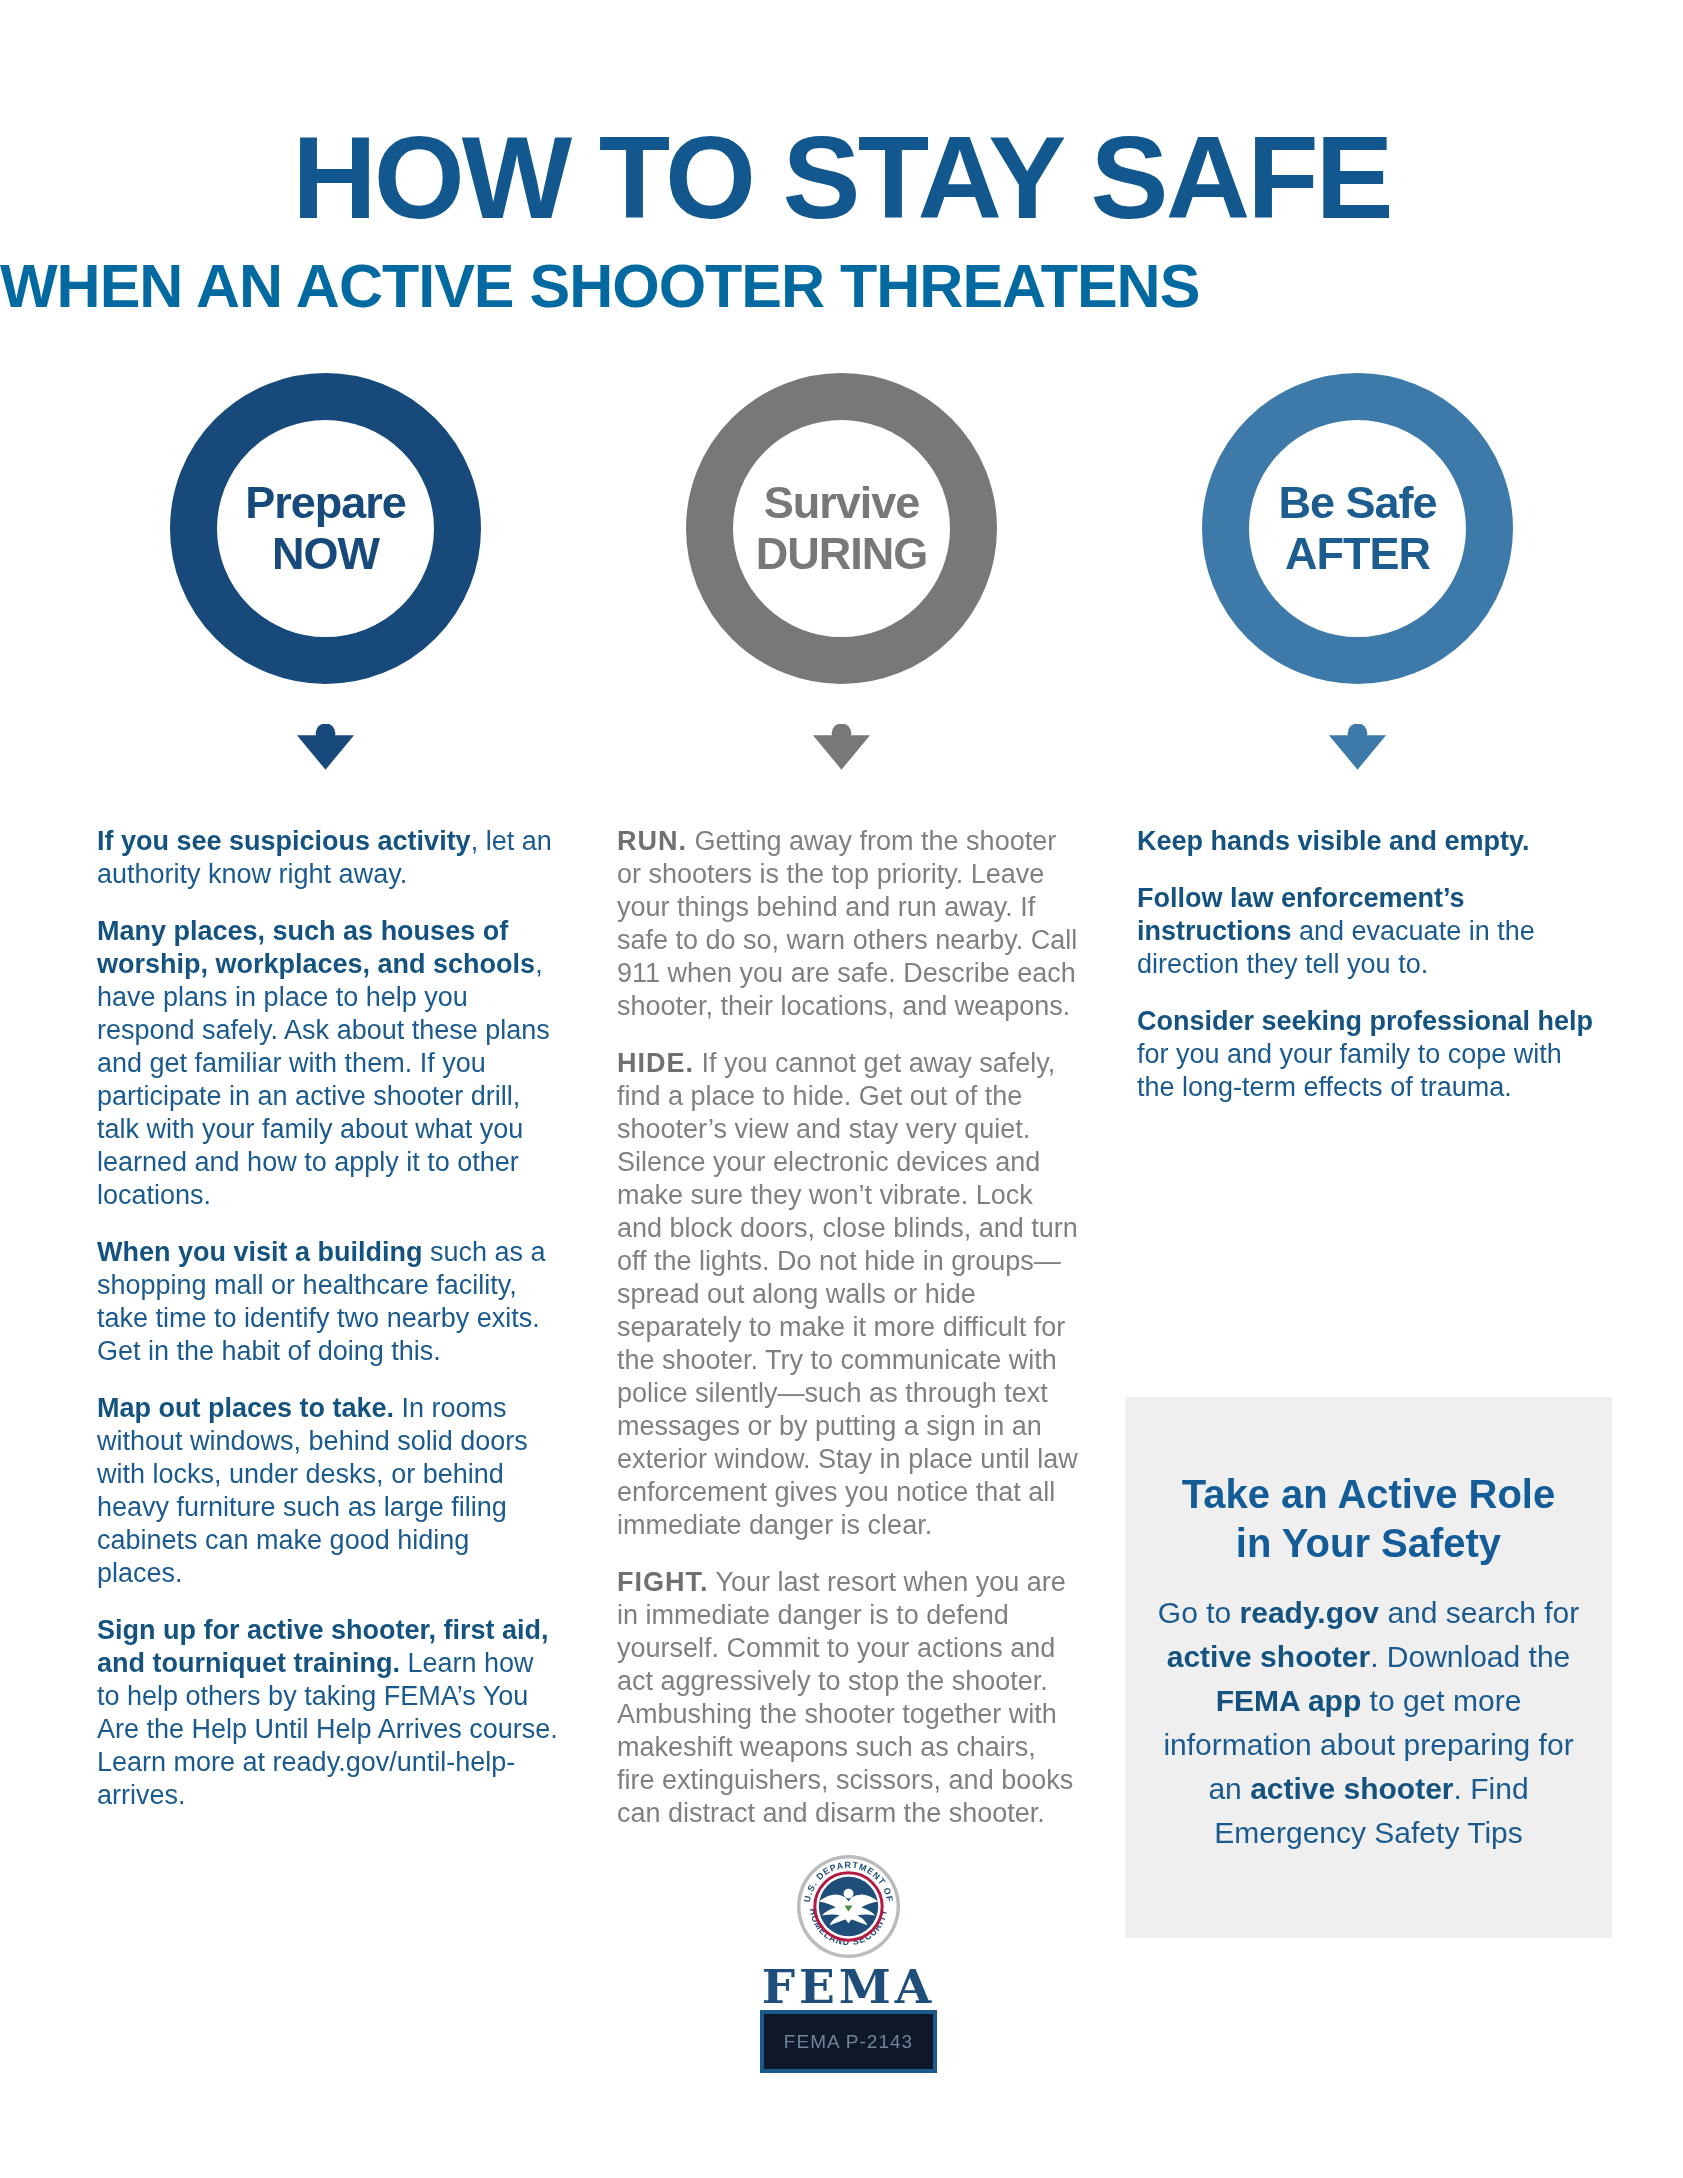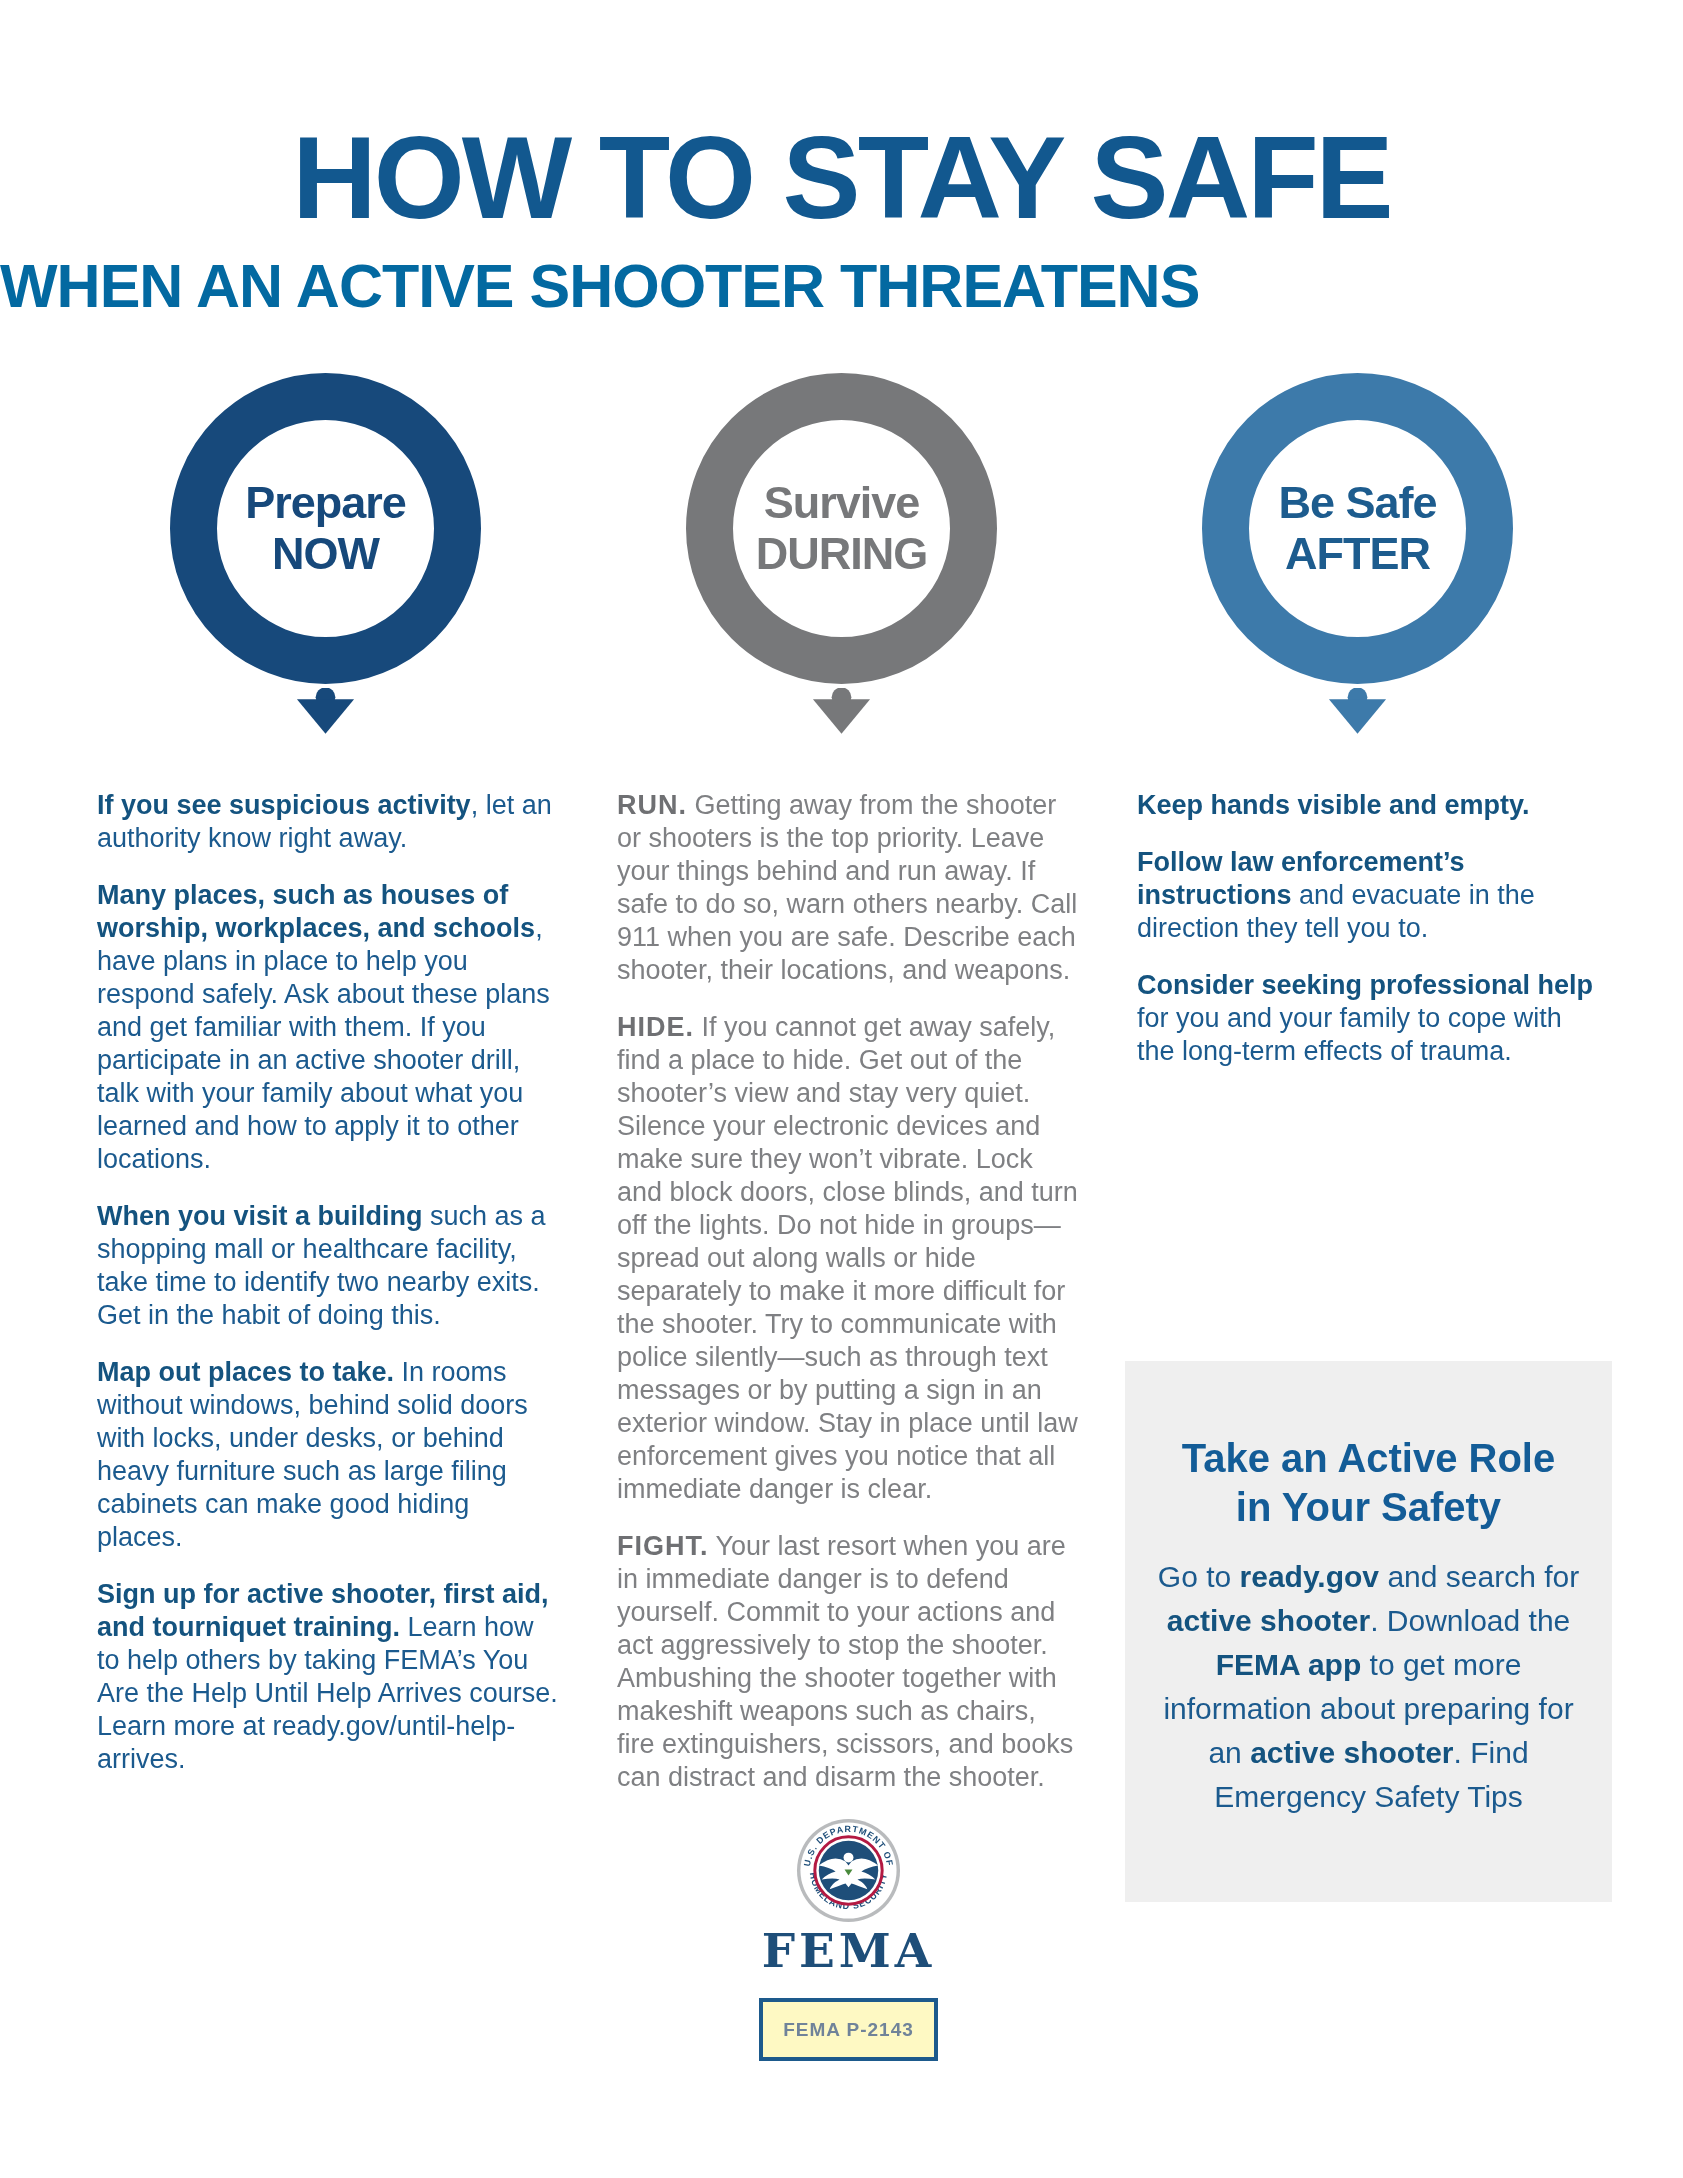--- a/index.html
+++ b/index.html
@@ -30,21 +30,21 @@
     letter-spacing:-1px;
     color:#0369a1;
     line-height:1.05;
   }
   
   .circles-row{
     display:flex;
     justify-content:space-between;
     padding:55px 170px 0 170px;
   }
-  .phase{display:flex;flex-direction:column;align-items:center;width:311px;}
+  .phase{display:flex;flex-direction:column;align-items:center;width:311px;gap:36px;}
   .ring{
     width:311px;height:311px;
     border-radius:50%;
     box-sizing:border-box;
     display:flex;align-items:center;justify-content:center;
     background:#ffffff;
   }
   .ring-navy{border:47px solid #17497b;}
   .ring-gray{border:47px solid #77787a;}
   .ring-steel{border:47px solid #3d7aaa;}
@@ -105,28 +105,27 @@
   .fema-wordmark{
     font-family:"DejaVu Serif", serif;
     font-weight:bold;
     font-size:47px;
     letter-spacing:4px;
     color:#1e4e79;
     margin-top:4px;
     line-height:1;
   }
   .pub-box{
-    margin-top:24px;
+    margin-top:0;
     border:4px solid #1d5a8c;
-    background:#fef9c3;
+    background:#0f172a;
     padding:11px 20px;
     font-size:19px;
     color:#708399;
     letter-spacing:1px;
-    font-weight:bold;
   }
 </style>
 </head>
 <body>
 
 <div class="page">
 
   <h1 class="title">HOW TO STAY SAFE</h1>
   <h2 class="subtitle">WHEN AN ACTIVE SHOOTER THREATENS</h2>
 

